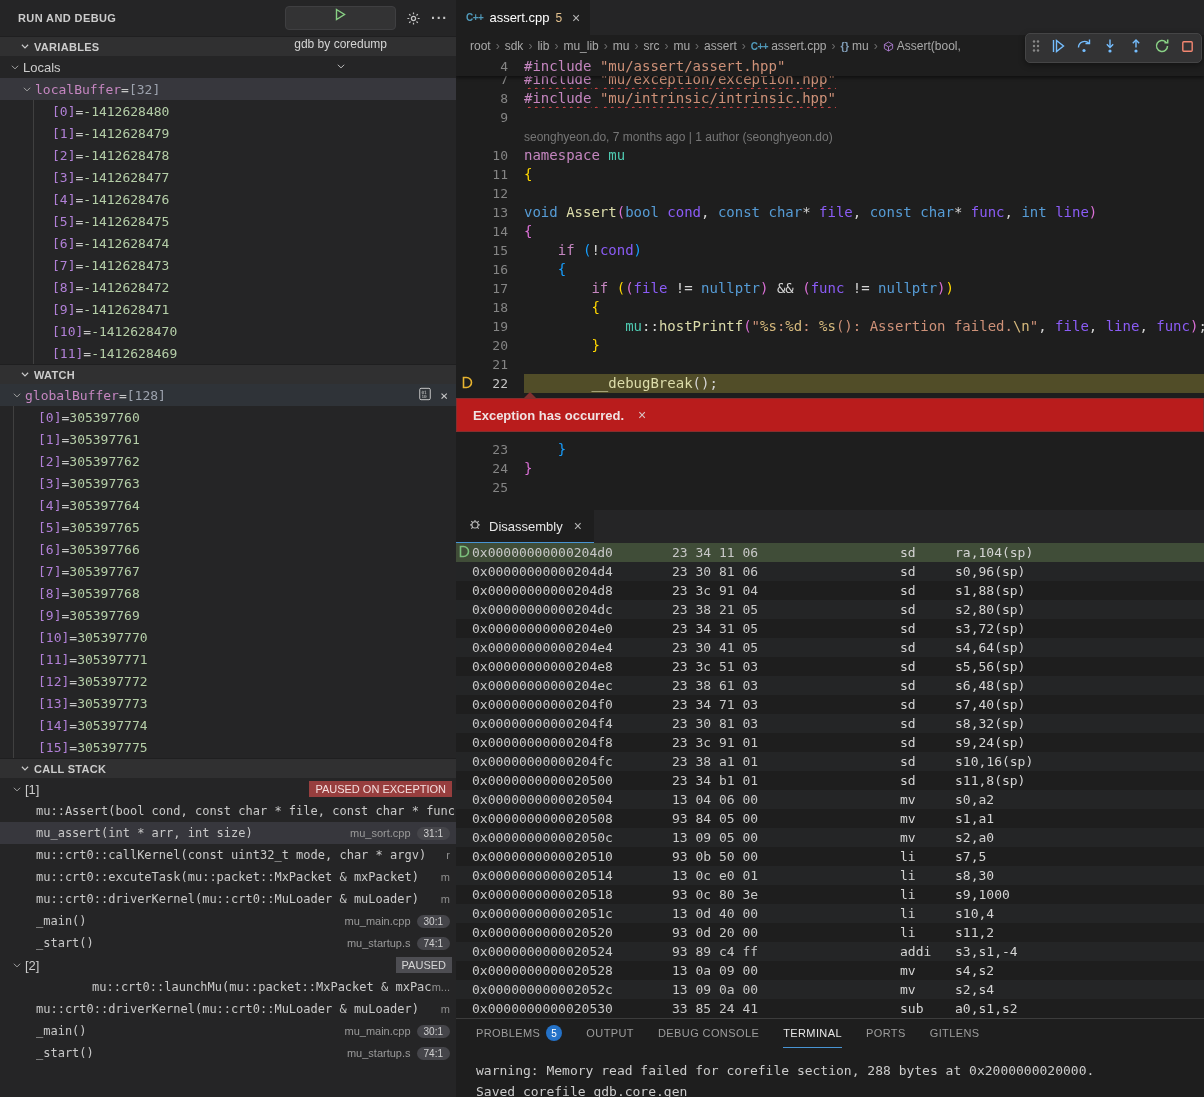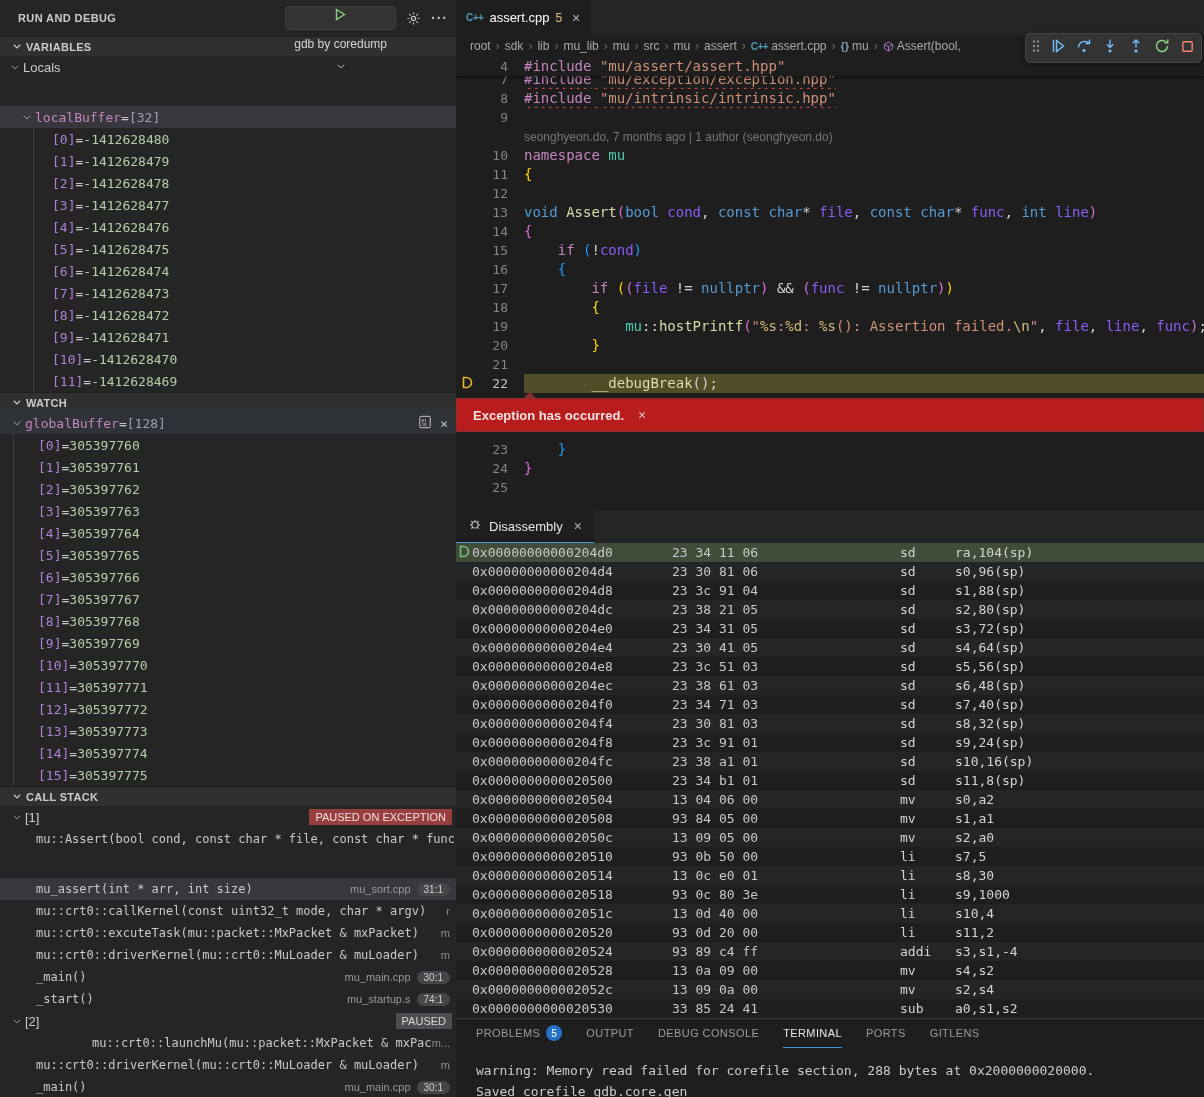--- a/index.html
+++ b/index.html
@@ -13,24 +13,24 @@
   .sb-top { height:36px; display:flex; align-items:center; padding:0 8px 0 18px; }
   .sb-title { font-size:11px; font-weight:bold; letter-spacing:.4px; color:#cccccc; flex:0 0 auto; }
   .launch-ctl { margin-left:auto; display:flex; align-items:center; background:#333334; border:1px solid #3f3f41;
                 border-radius:4px; height:24px; padding:0 6px; gap:6px;flex-direction:column; }
   .launch-ctl .sep { width:1px; height:16px; background:#4a4a4c; }
   .launch-label { font-size:12px; color:#d5d5d5; padding:0 2px; }
   .sb-gear, .sb-more { margin-left:10px; color:#c5c5c5; display:flex; align-items:center; }
   .sb-more { font-size:14px; font-weight:bold; letter-spacing:1px; }
 
   .sec-header { height:20px; background:#303031; border-top:1px solid #1f1f20; display:flex; align-items:center;
-                gap:4px; padding-left:12px; font-size:11px; font-weight:bold; letter-spacing:.3px; color:#cccccc; }
+                gap:4px; padding-left:20px; font-size:11px; font-weight:bold; letter-spacing:.3px; color:#cccccc; }
   .tree-row { height:22px; display:flex; align-items:center; font-size:13px; white-space:nowrap; overflow:hidden; }
   .tree-row .chev { flex:0 0 auto; display:flex; margin-right:3px; }
-  .row-selected { background:#37373d;margin-top:28px; }
+  .row-selected { background:#37373d; }
   .row-focus { background:#2f3338; }
   .vname { color:#c586c0; }
   .veq { color:#c8c8c8; }
   .vsize { color:#9da3ae; }
   .vidx { color:#b180d7; }
   .vval { color:#b5cea8; }
   .guide { border-left:1px solid #404040; }
   .watch-icons { margin-left:auto; display:flex; align-items:center; gap:8px; padding-right:8px; }
 
   .thread-badge { margin-left:auto; margin-right:4px; font-size:11px; padding:2px 6px; border-radius:0; flex:0 0 auto; }

